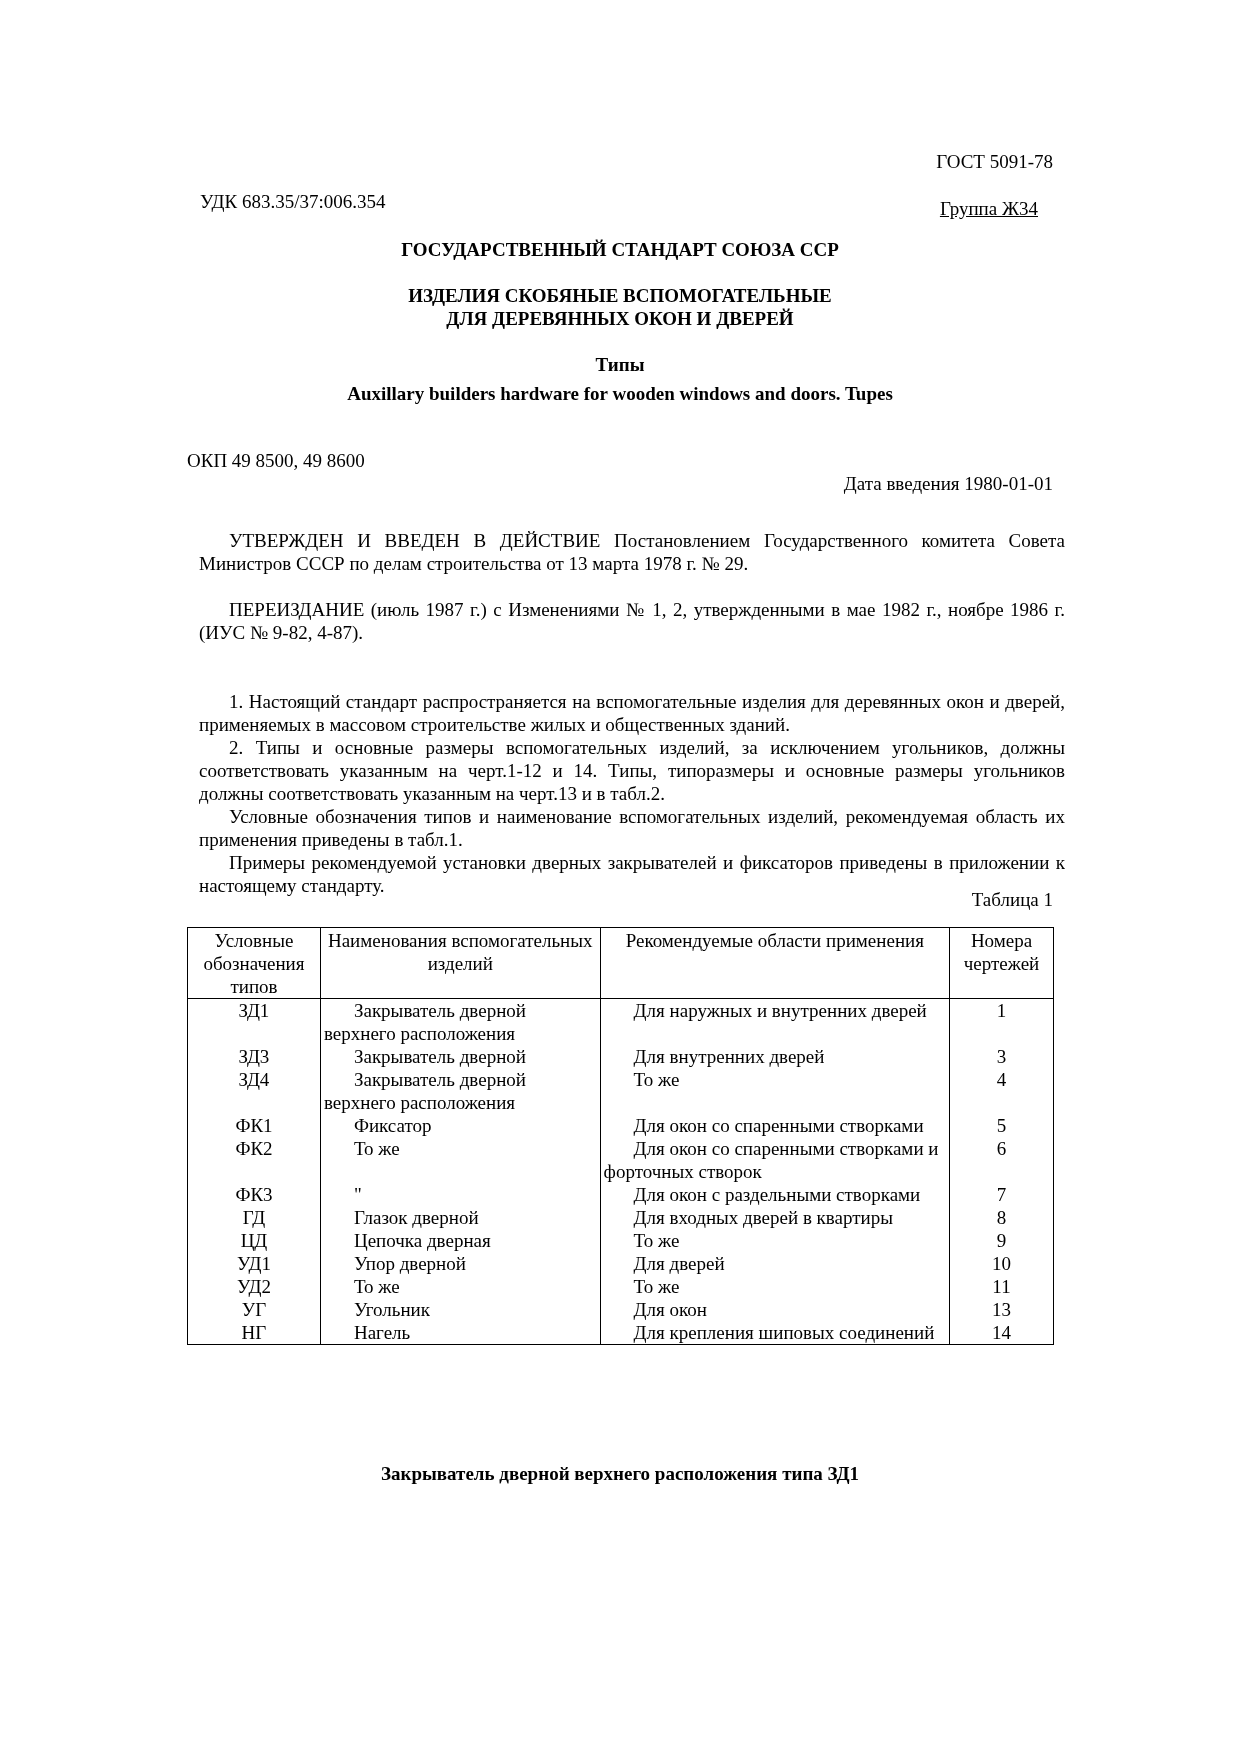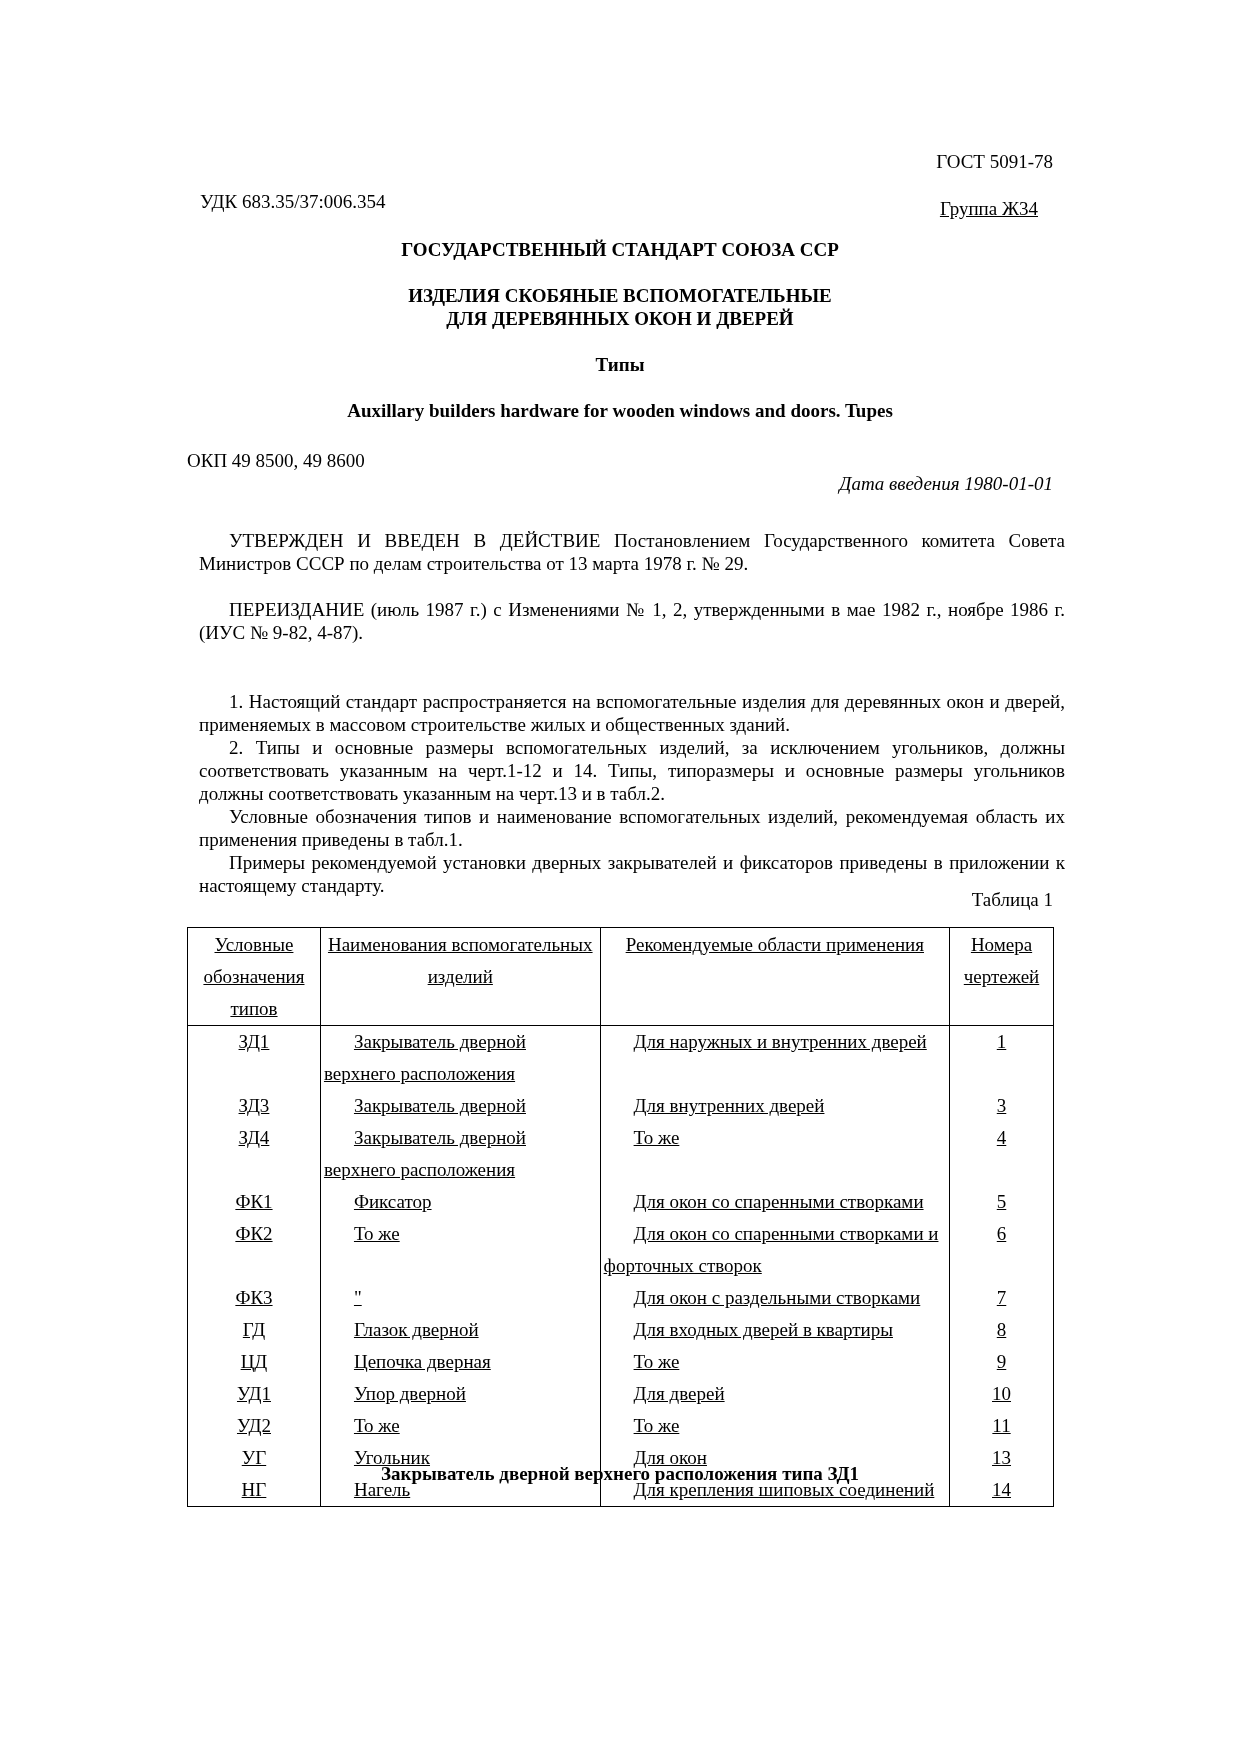--- a/index.html
+++ b/index.html
@@ -48,21 +48,20 @@
     }
     .okp {
       position: absolute;
       top: 449px;
       left: 0;
     }
     .date {
       position: absolute;
       top: 472px;
       right: 0;
-      font-style: italic;
     }
     .para {
       position: absolute;
       left: 0;
       width: 866px;
       text-align: justify;
       text-indent: 30px;
       margin: 12px;
     }
     .table-caption {
@@ -70,22 +69,21 @@
       top: 888px;
       right: 0;
     }
     table.types {
       position: absolute;
       left: 0;
       top: 927px;
       width: 867px;
       border-collapse: collapse;
       font-size: 19px;
-      line-height: 32px;
-      text-decoration: underline;
+      line-height: 23px;
     }
     table.types th, table.types td {
       border-left: 1.5px solid #000;
       border-right: 1.5px solid #000;
       padding: 0 4px;
       vertical-align: top;
       font-weight: normal;
     }
     table.types thead th {
       border-top: 1.5px solid #000;
@@ -124,21 +122,21 @@
 <div class="page">
 
   <div class="gost-code">ГОСТ 5091-78</div>
   <div class="udk">УДК 683.35/37:006.354</div>
   <div class="group">Группа Ж34</div>
 
   <div class="center-bold" style="top:238px;">ГОСУДАРСТВЕННЫЙ СТАНДАРТ СОЮЗА ССР</div>
   <div class="center-bold" style="top:284px;">ИЗДЕЛИЯ СКОБЯНЫЕ ВСПОМОГАТЕЛЬНЫЕ</div>
   <div class="center-bold" style="top:307px;">ДЛЯ ДЕРЕВЯННЫХ ОКОН И ДВЕРЕЙ</div>
   <div class="center-bold" style="top:353px;">Типы</div>
-  <div class="center-bold" style="top:399px;">Auxillary builders hardware for wooden windows and doors. Tupes</div>
+  <div class="center-bold" style="top:382px;">Auxillary builders hardware for wooden windows and doors. Tupes</div>
 
   <div class="okp">ОКП 49 8500, 49 8600</div>
   <div class="date">Дата введения 1980-01-01</div>
 
   <p class="para" style="top:517px;">УТВЕРЖДЕН И ВВЕДЕН В ДЕЙСТВИЕ Постановлением Государственного комитета Совета Министров СССР по делам строительства от 13 марта 1978 г. № 29.</p>
   <p class="para" style="top:586px;">ПЕРЕИЗДАНИЕ (июль 1987 г.) с Изменениями № 1, 2, утвержденными в мае 1982 г., ноябре 1986 г. (ИУС № 9-82, 4-87).</p>
 
   <p class="para" style="top:678px;">1. Настоящий стандарт распространяется на вспомогательные изделия для деревянных окон и дверей, применяемых в массовом строительстве жилых и общественных зданий.</p>
   <p class="para" style="top:724px;">2. Типы и основные размеры вспомогательных изделий, за исключением угольников, должны соответствовать указанным на черт.1-12 и 14. Типы, типоразмеры и основные размеры угольников должны соответствовать указанным на черт.13 и в табл.2.</p>
   <p class="para" style="top:793px;">Условные обозначения типов и наименование вспомогательных изделий, рекомендуемая область их применения приведены в табл.1.</p>

